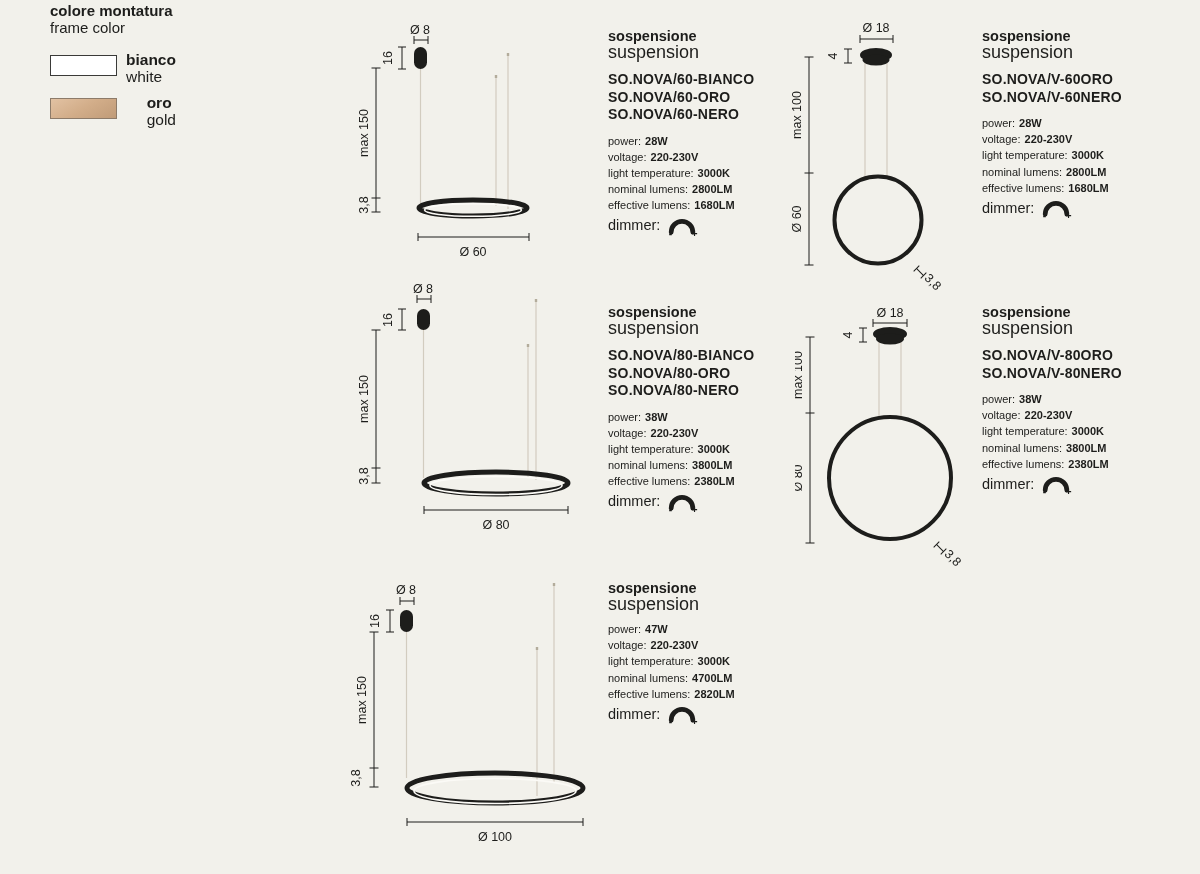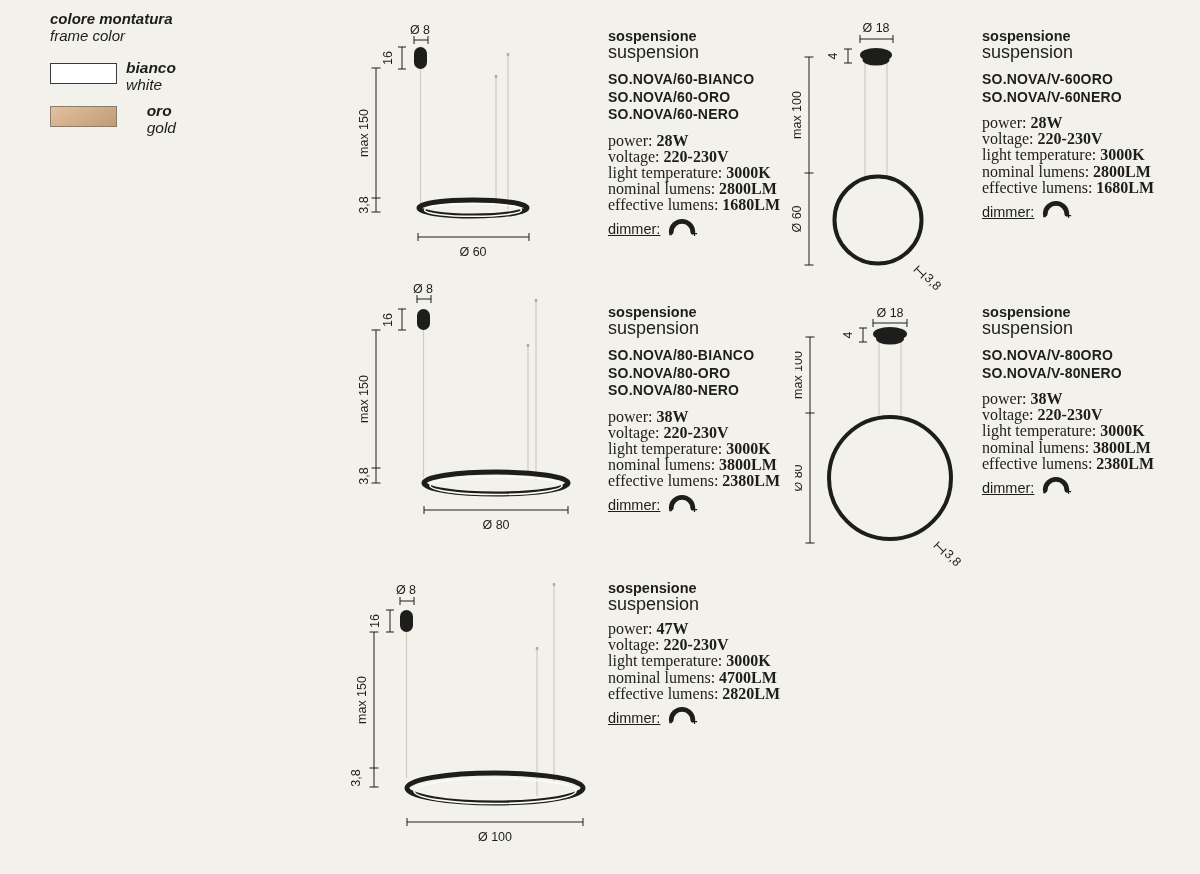--- a/index.html
+++ b/index.html
@@ -4,41 +4,41 @@
 <style>
   :root{
     --bg:#f2f1eb; --ink:#1d1d1b; --cable:#d2ccbf; --cable-end:#b3ac9b;
   }
   *{margin:0;padding:0;box-sizing:border-box;}
   html,body{background:var(--bg);}
   body{font-family:"Liberation Sans",sans-serif;color:var(--ink);}
   .page{position:relative;width:1200px;height:874px;background:var(--bg);overflow:hidden;}
 
   
-  .legend{position:absolute;left:50px;top:10px;font-style:italic;}
+  .legend{position:absolute;left:50px;top:2px;}
   .legend-title-it{font-size:15px;font-weight:700;line-height:17px;}
   .legend-title-en{font-size:15px;line-height:17px;}
   .legend-rows{margin-top:15px;}
   .legend-row{display:flex;align-items:flex-start;margin-bottom:9px;justify-content:space-between;}
   .swatch{width:67px;height:21px;margin-top:4px;border:1px solid #333;}
   .swatch-labels{margin-left:9px;}
   .swatch-name-it{font-size:15.5px;font-weight:700;line-height:17px;}
   .swatch-name-en{font-size:15.5px;line-height:17px;}
 
   
   .spec{position:absolute;width:200px;}
   .spec-h-it{font-size:14.5px;font-weight:700;line-height:16px;}
   .spec-h-en{font-size:18px;line-height:16px;}
   .models{margin-top:11px;}
   .model{font-size:14px;font-weight:700;line-height:17.5px;letter-spacing:.2px;white-space:nowrap;}
   .spec-lines{margin-top:9px;}
-  .spec-line{font-size:16px;line-height:16.2px;white-space:nowrap;font-family:Liberation Serif, serif;}
+  .spec-line{font-size:11px;line-height:16.2px;white-space:nowrap;}
   .spec-line .lab{margin-right:4px;}
   .spec-line .val{font-weight:700;}
-  .dimmer-row{display:flex;align-items:flex-end;font-size:14.5px;line-height:16.2px;text-decoration:underline;}
+  .dimmer-row{display:flex;align-items:center;font-size:14.5px;line-height:16.2px;}
   .dimmer-row .lab{margin-right:6px;}
   .dimmer-icon{width:32px;height:23px;margin-top:1px;}
   .dimmer-icon path{fill:none;stroke:var(--ink);stroke-width:5;stroke-linecap:round;}
   .dimmer-icon text{font-family:"Liberation Sans",sans-serif;font-size:11px;font-weight:700;fill:var(--ink);}
 
   
   .diag{position:absolute;}
   .dim-line{stroke:var(--ink);stroke-width:1;}
   .dim-text{font-family:"Liberation Sans",sans-serif;font-size:12.5px;fill:var(--ink);}
   .solid{fill:var(--ink);}

